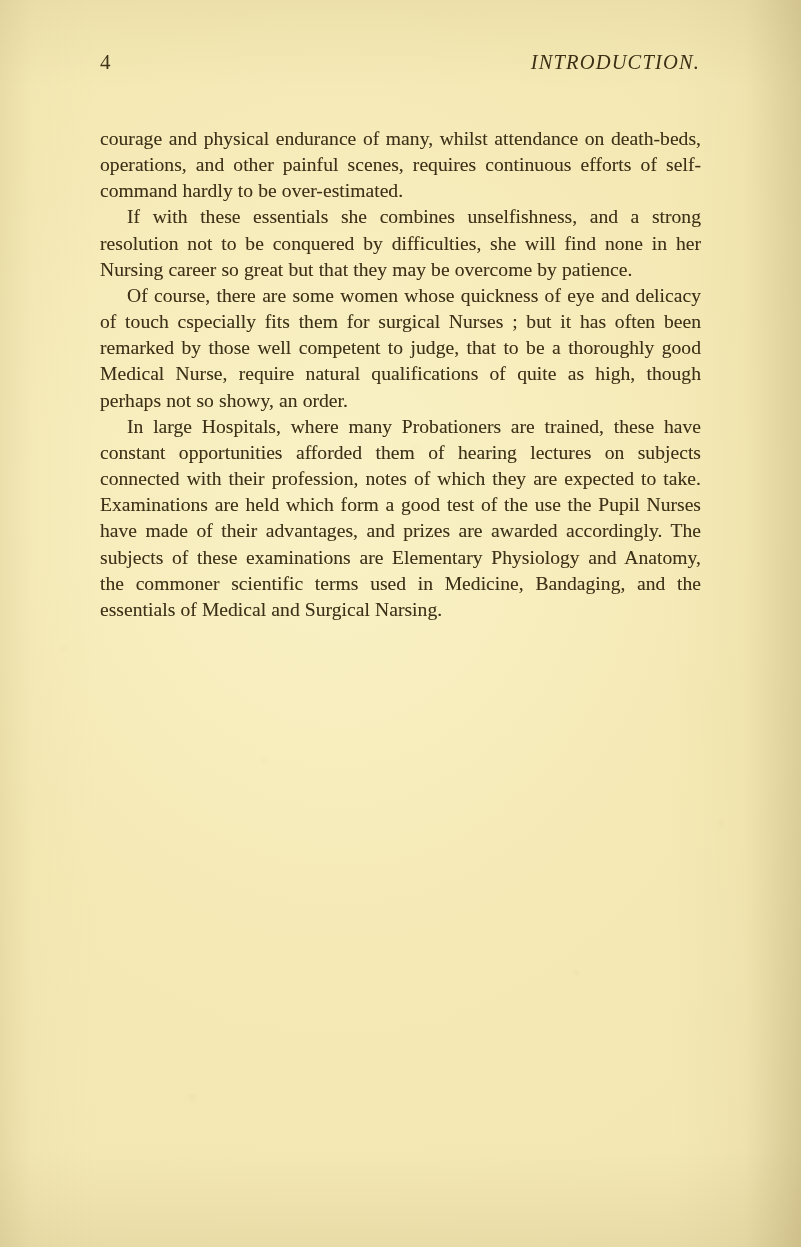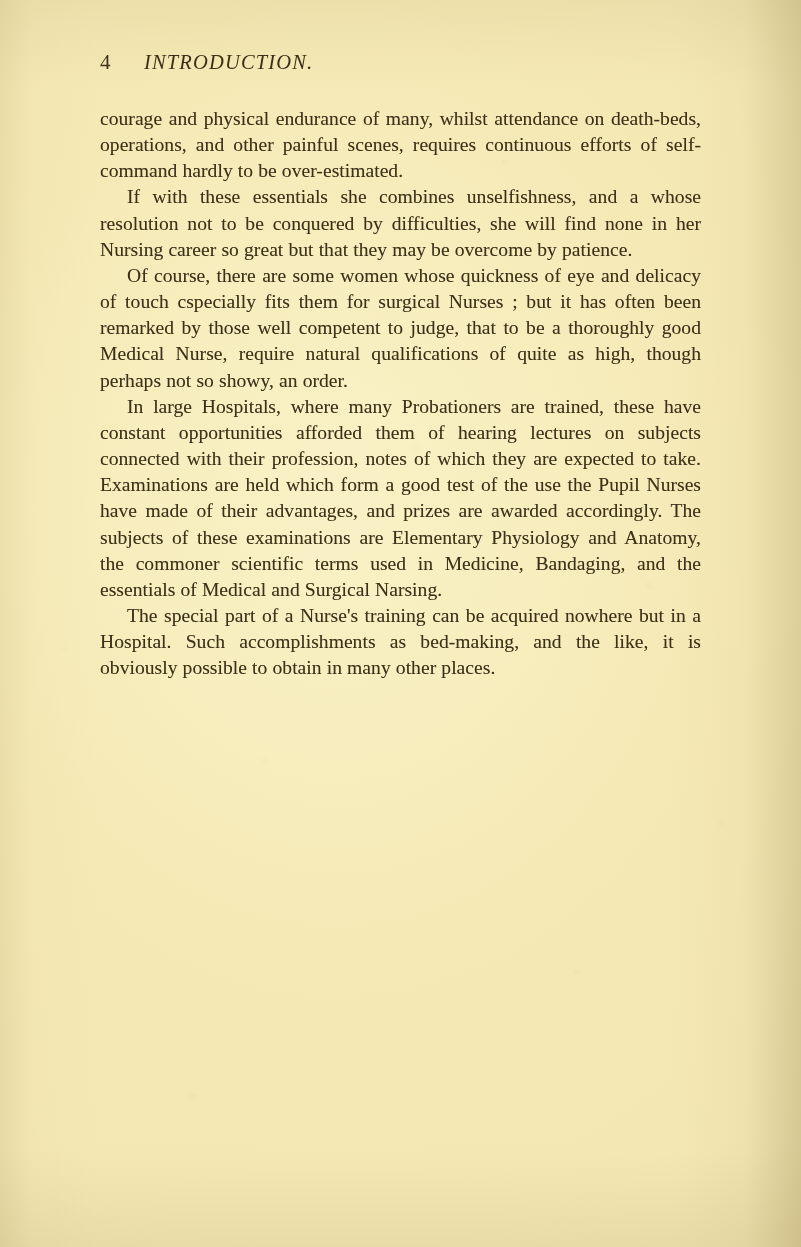--- a/index.html
+++ b/index.html
@@ -86,21 +86,21 @@
     line-height: 30px;
     letter-spacing: 0.5px;
     color: #3f3419;
   }
 
   .head-title {
     position: absolute;
     left: 0;
     right: 0;
     top: 0;
-    text-align: left;
+    text-align: right;
     font-style: italic;
     font-size: 20.5px;
     line-height: 30px;
     letter-spacing: 1.15px;
     color: #3b3016;
     
     padding-left: 44px;
   }
 
   
@@ -119,20 +119,21 @@
     line-height: 26.15px;
     text-indent: 27px;
     letter-spacing: 0.02px;
     word-spacing: 0.2px;
     -webkit-hyphens: none;
     hyphens: none;
   }
 
   .para.first {
     text-indent: 0;
+    margin-top: 20px;
   }
 
   
   .para {
     text-shadow: 0 0 0.35px rgba(60,49,24,0.30);
   }
 </style>
 </head>
 <body>
 
@@ -143,20 +144,19 @@
 
   <div class="content">
 
     <div class="running-head">
       <span class="folio">4</span>
       <span class="head-title">INTRODUCTION.</span>
     </div>
 
     <div class="body-text">
         <p class="para first">courage and physical endurance of many, whilst attendance on death-beds, operations, and other painful scenes, requires continuous efforts of self-command hardly to be over-estimated.</p>
-        <p class="para">If with these essentials she combines unselfishness, and a whose resolution not to be conquered by difficulties, she will find none in her Nursing career so great but that they may be overcome by patience.</p>
+        <p class="para">If with these essentials she combines unselfishness, and a strong resolution not to be conquered by difficulties, she will find none in her Nursing career so great but that they may be overcome by patience.</p>
         <p class="para">Of course, there are some women whose quickness of eye and delicacy of touch cspecially fits them for surgical Nurses ; but it has often been remarked by those well competent to judge, that to be a thoroughly good Medical Nurse, require natural qualifications of quite as high, though perhaps not so showy, an order.</p>
         <p class="para">In large Hospitals, where many Probationers are trained, these have constant opportunities afforded them of hearing lectures on subjects connected with their profession, notes of which they are expected to take. Examinations are held which form a good test of the use the Pupil Nurses have made of their advantages, and prizes are awarded accordingly. The subjects of these examinations are Elementary Physiology and Anatomy, the commoner scientific terms used in Medicine, Bandaging, and the essentials of Medical and Surgical Narsing.</p>
-        <p class="para">The special part of a Nurse's training can be acquired nowhere but in a Hospital. Such accomplishments as bed-making, and the like, it is obviously possible to obtain in many other places.</p>
       </div>
 
   </div>
 </div>
 
 </body></html>

